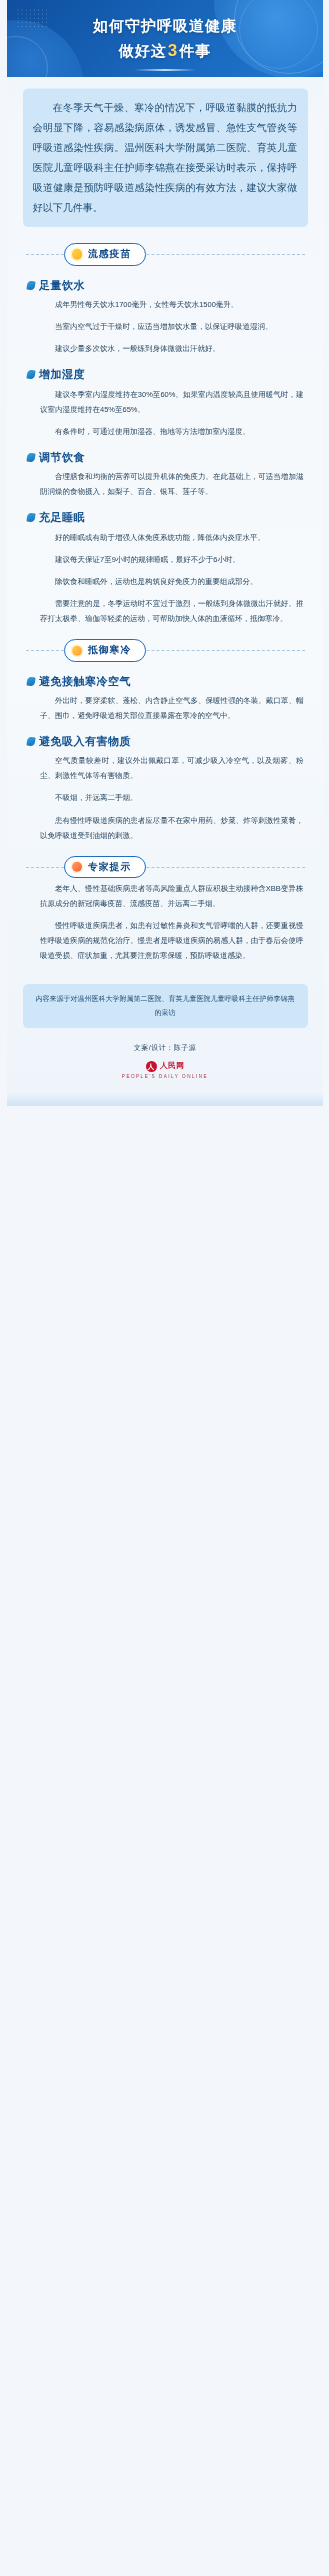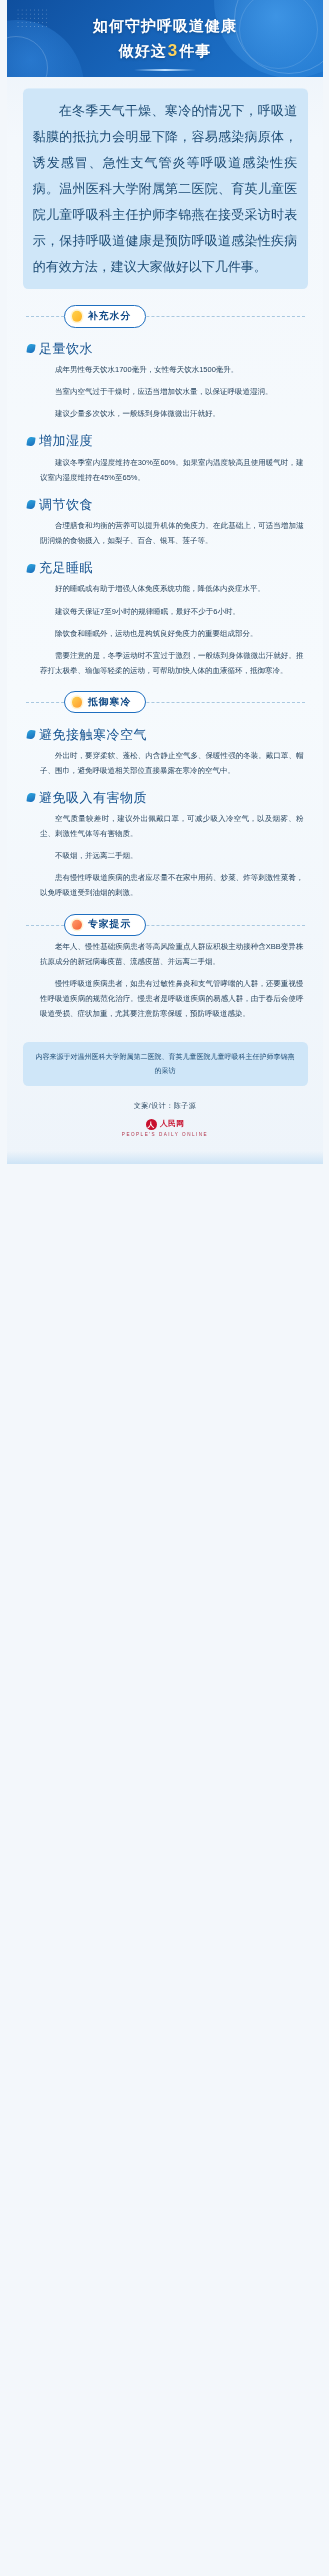--- a/index.html
+++ b/index.html
@@ -84,21 +84,21 @@
 
   
   .intro-wrap {
     padding: 11.3px 15.5px 3.1px;
   }
   .intro {
     background: #cfe6f8;
     border-radius: 5.2px;
     padding: 9.3px 10.3px;
     color: #1b4a73;
-    font-size: 13px;
+    font-size: 10px;
     line-height: 2;
     text-align: justify;
     text-indent: 2em;
     box-shadow: 0 0.5px 0 rgba(255,255,255,0.6) inset;
   }
 
   
   .section-head {
     position: relative;
     margin: 13.4px 0 2.1px;
@@ -154,22 +154,22 @@
   }
   .sub-head .leaf {
     width: 7.7px;
     height: 9.3px;
     background: linear-gradient(150deg, #2fa8e0, #1869b8);
     border-radius: 50% 10% 50% 10%;
     transform: rotate(8deg);
     flex: 0 0 auto;
   }
   .sub-head .txt {
-    font-size: 13px;
-    font-weight: normal;
+    font-size: 11px;
+    font-weight: bold;
     color: #14528f;
     letter-spacing: 0.5px;
   }
 
   
   .para {
     margin: 0 19.6px 7.2px 33px;
     font-size: 7.5px;
     line-height: 2;
     color: #27445e;
@@ -253,36 +253,37 @@
     </div>
     <div class="header-underline"></div>
   </div>
 
   <div class="intro-wrap">
     <div class="intro">在冬季天气干燥、寒冷的情况下，呼吸道黏膜的抵抗力会明显下降，容易感染病原体，诱发感冒、急性支气管炎等呼吸道感染性疾病。温州医科大学附属第二医院、育英儿童医院儿童呼吸科主任护师李锦燕在接受采访时表示，保持呼吸道健康是预防呼吸道感染性疾病的有效方法，建议大家做好以下几件事。</div>
   </div>
 
   <div class="section-head">
     <div class="bar"></div>
-    <div class="pill">补充水分</div>
+    <div class="pill">流感疫苗</div>
   </div>
 
   <div class="sub-head">
     <span class="leaf"></span>
     <span class="txt">足量饮水</span>
   </div>
   <p class="para">成年男性每天饮水1700毫升，女性每天饮水1500毫升。</p>
   <p class="para">当室内空气过于干燥时，应适当增加饮水量，以保证呼吸道湿润。</p>
   <p class="para">建议少量多次饮水，一般练到身体微微出汗就好。</p>
 
   <div class="sub-head">
     <span class="leaf"></span>
     <span class="txt">增加湿度</span>
   </div>
   <p class="para">建议冬季室内湿度维持在30%至60%。如果室内温度较高且使用暖气时，建议室内湿度维持在45%至65%。</p>
+  <p class="para">有条件时，可通过使用加湿器、拖地等方法增加室内湿度。</p>
 
 
   <div class="sub-head">
     <span class="leaf"></span>
     <span class="txt">调节饮食</span>
   </div>
   <p class="para">合理膳食和均衡的营养可以提升机体的免疫力。在此基础上，可适当增加滋阴润燥的食物摄入，如梨子、百合、银耳、莲子等。</p>
 
   <div class="sub-head">
     <span class="leaf"></span>

